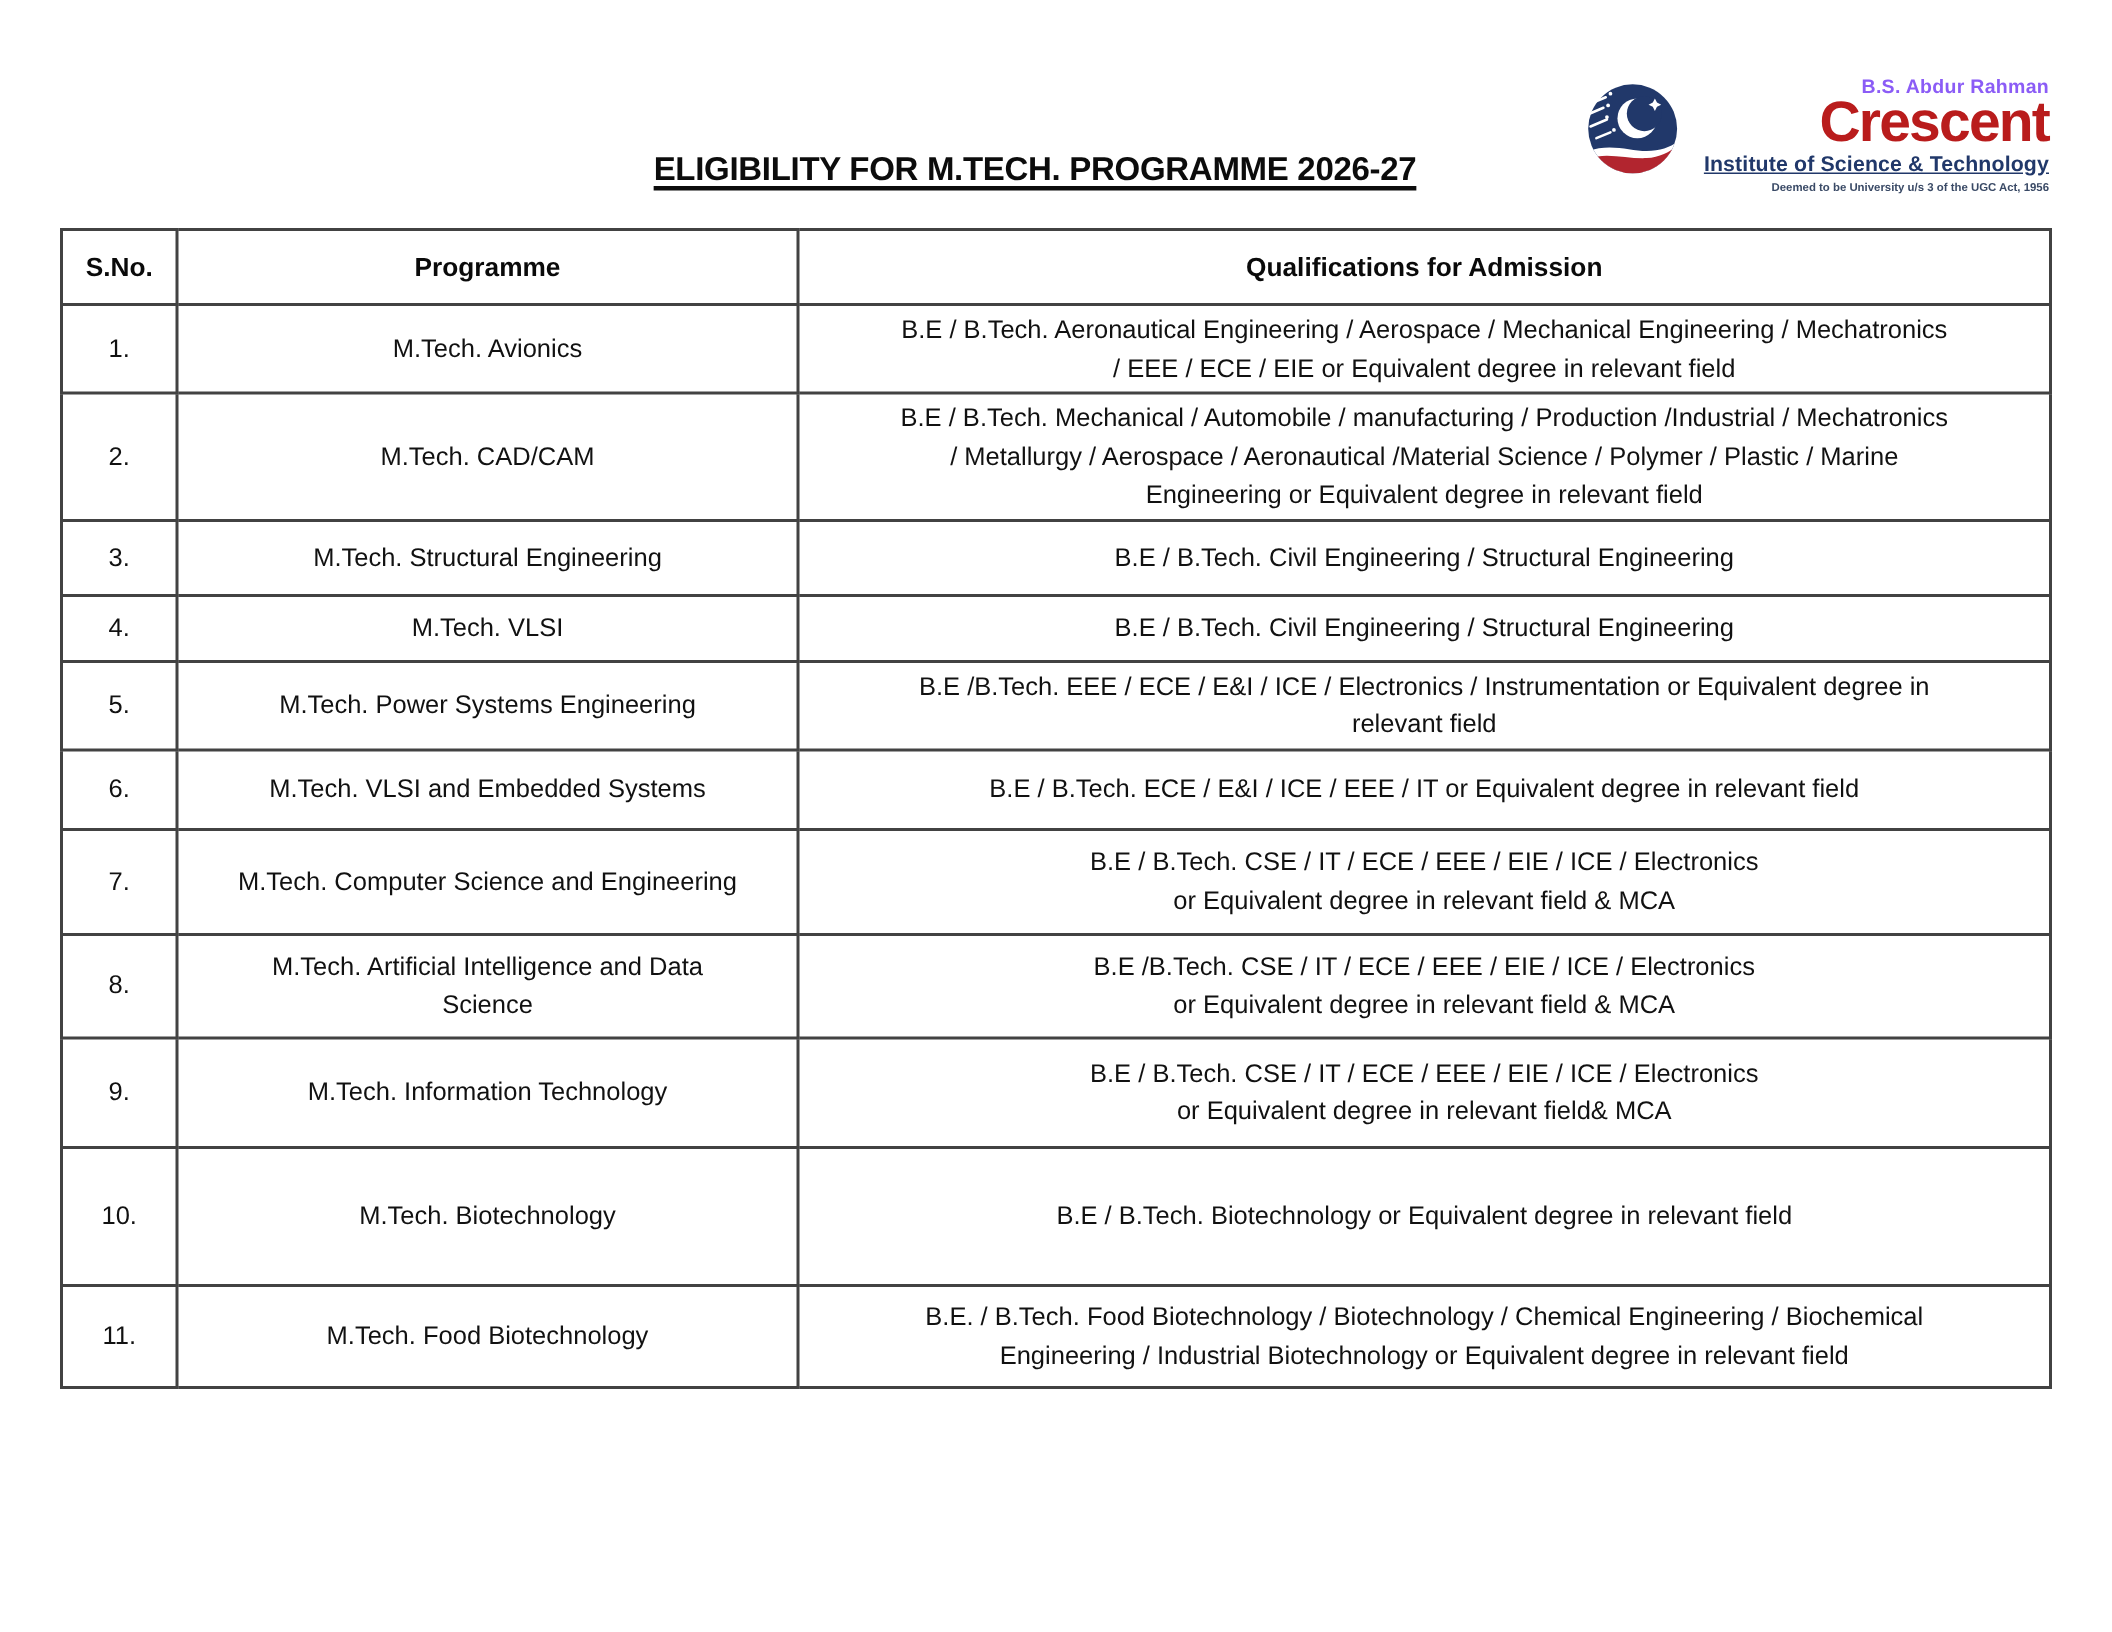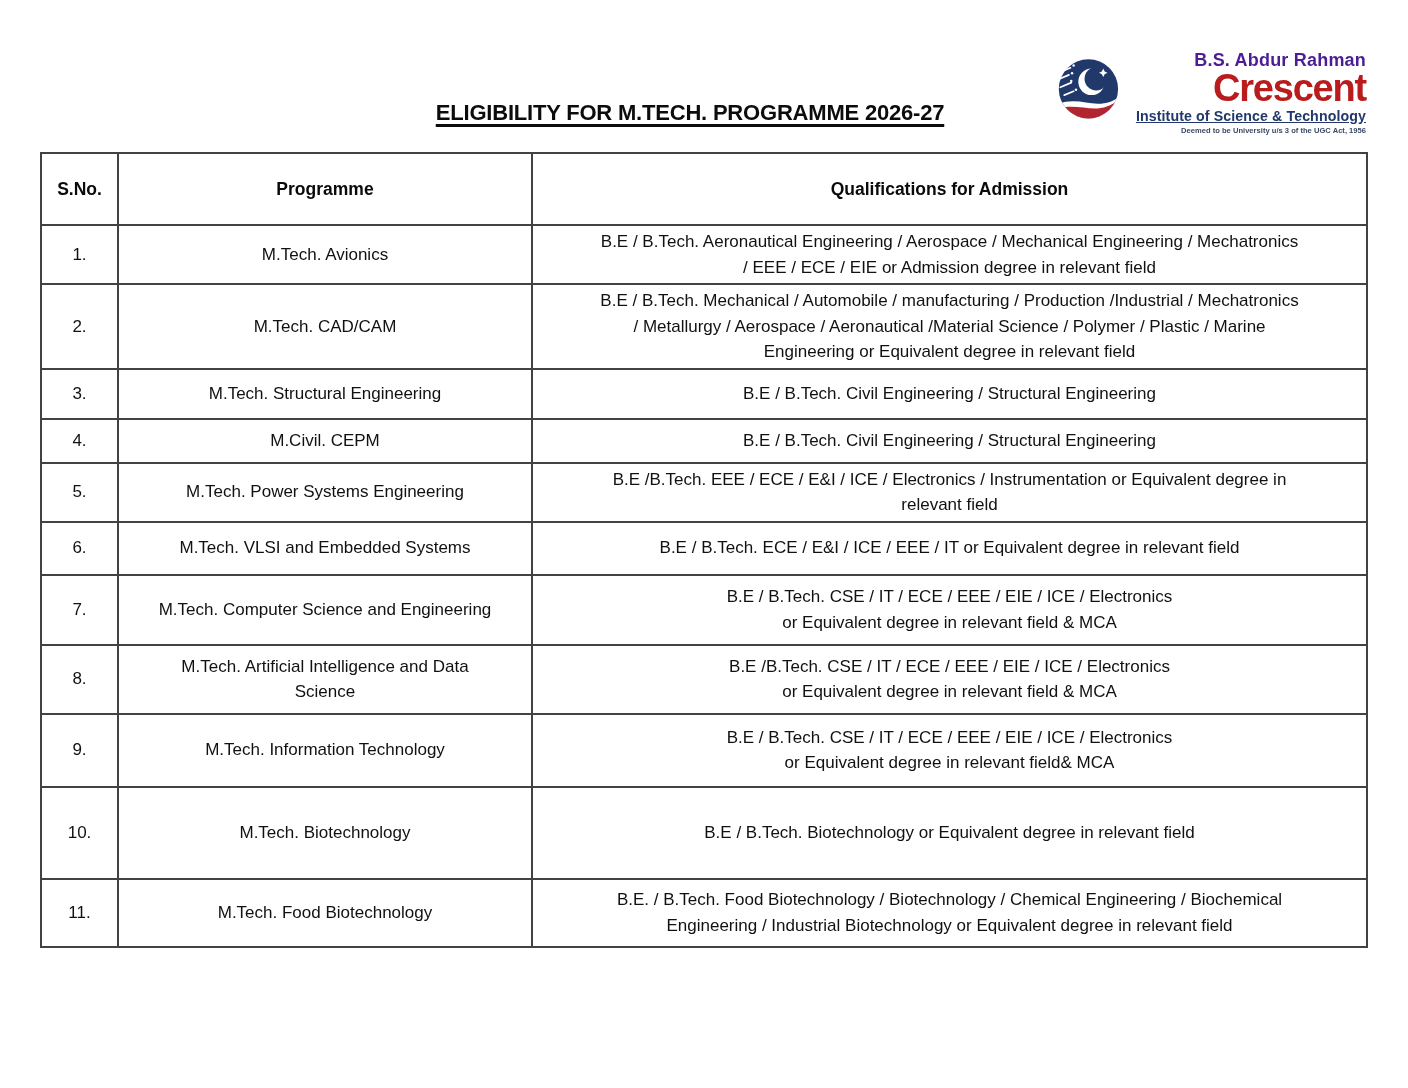--- a/index.html
+++ b/index.html
@@ -12,21 +12,21 @@
   }
   .page { position: absolute; inset: 0; background: #ffffff; }
 
   
   .logo {
     position: absolute; top: 50px; right: 42px;
     display: flex; align-items: center; gap: 7px;
   }
   .logo-textblock { display: flex; flex-direction: column; align-items: flex-end; }
   .logo-pre {
-    font-size: 18px; font-weight: 600; color: #4c1d95;
+    font-size: 13px; font-weight: 600; color: #8b5cf6;
     letter-spacing: 0.2px; margin-bottom: 0px;
   }
   .logo-name {
     font-size: 38px; font-weight: 800; color: #b91c1c;
     letter-spacing: -1.2px; line-height: 0.92;
   }
   .logo-sub {
     font-size: 14.2px; font-weight: 600; color: #21386a;
     letter-spacing: 0.1px; margin-top: 2px; text-decoration: underline;
   }
@@ -51,21 +51,21 @@
     border-collapse: collapse; table-layout: fixed;
   }
   .elig th, .elig td {
     border: 2px solid #424242;
     text-align: center; vertical-align: middle;
     padding: 3px 10px;
   }
   .elig col.c-sno  { width: 77px; }
   .elig col.c-prog { width: 414px; }
   .elig th { font-size: 17.5px; font-weight: bold; color: #0a0a0a; }
-  .elig thead tr { height: 72px; }
+  .elig thead tr { height: 50px; }
   .elig td { font-size: 17px; line-height: 1.5; }
   .elig td.qual, .elig td.prog { white-space: pre-line; }
   .elig tbody tr:nth-child(1)  { height: 51px; }
   .elig tbody tr:nth-child(2)  { height: 80px; }
   .elig tbody tr:nth-child(3)  { height: 50px; }
   .elig tbody tr:nth-child(4)  { height: 44px; }
   .elig tbody tr:nth-child(5)  { height: 48px; }
   .elig tbody tr:nth-child(6)  { height: 53px; }
   .elig tbody tr:nth-child(7)  { height: 70px; }
   .elig tbody tr:nth-child(8)  { height: 69px; }
@@ -127,37 +127,37 @@
         <th>S.No.</th>
         <th>Programme</th>
         <th>Qualifications for Admission</th>
       </tr>
     </thead>
     <tbody>
       <tr>
         <td class="sno">1.</td>
         <td class="prog">M.Tech. Avionics</td>
         <td class="qual">B.E / B.Tech.  Aeronautical Engineering / Aerospace / Mechanical Engineering / Mechatronics
-/ EEE / ECE / EIE or Admission degree in relevant field</td>
+/ EEE / ECE / EIE or Equivalent degree in relevant field</td>
       </tr>
       <tr>
         <td class="sno">2.</td>
         <td class="prog">M.Tech. CAD/CAM</td>
         <td class="qual">B.E / B.Tech. Mechanical / Automobile / manufacturing / Production /Industrial / Mechatronics
 / Metallurgy / Aerospace / Aeronautical /Material Science / Polymer / Plastic / Marine
 Engineering or Equivalent degree in relevant field</td>
       </tr>
       <tr>
         <td class="sno">3.</td>
         <td class="prog">M.Tech. Structural Engineering</td>
         <td class="qual">B.E / B.Tech. Civil Engineering / Structural Engineering</td>
       </tr>
       <tr>
         <td class="sno">4.</td>
-        <td class="prog">M.Civil. CEPM</td>
+        <td class="prog">M.Tech. VLSI</td>
         <td class="qual">B.E / B.Tech. Civil Engineering / Structural Engineering</td>
       </tr>
       <tr>
         <td class="sno">5.</td>
         <td class="prog">M.Tech. Power Systems Engineering</td>
         <td class="qual">B.E /B.Tech. EEE / ECE / E&amp;I / ICE / Electronics / Instrumentation or Equivalent degree in
 relevant field</td>
       </tr>
       <tr>
         <td class="sno">6.</td>

